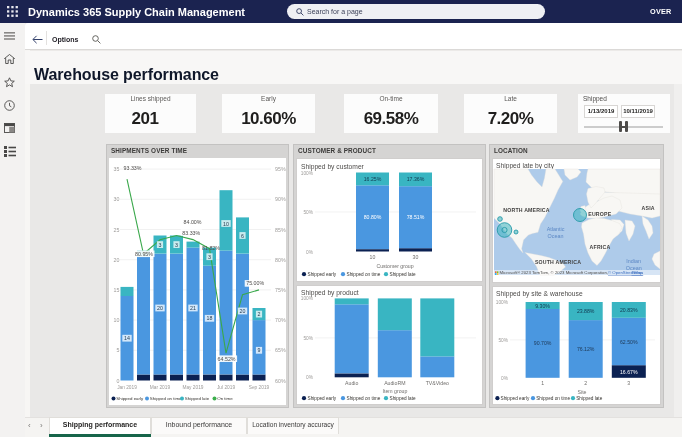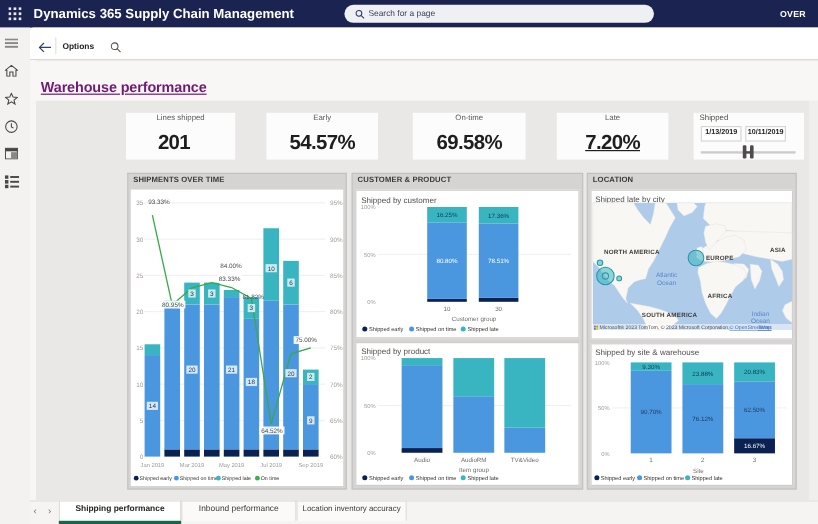--- a/index.html
+++ b/index.html
@@ -74,40 +74,40 @@
 <svg class="abs" style="left:32px;top:35px;" width="11" height="9" viewBox="0 0 11 9">
   <path d="M10.5 4.5 L1.2 4.5 M4.6 0.8 L0.9 4.5 L4.6 8.2" fill="none" stroke="#32406b" stroke-width="1"></path>
 </svg>
 <div class="abs" style="left:52px;top:35.5px;color:#25232a;font-size:7px;font-weight:bold;">Options</div>
 <svg class="abs" style="left:92px;top:35px;" width="9" height="9" viewBox="0 0 9 9">
   <circle cx="3.5" cy="3.5" r="2.8" fill="none" stroke="#55534f" stroke-width="0.9"></circle>
   <line x1="5.8" y1="5.8" x2="8.4" y2="8.4" stroke="#55534f" stroke-width="0.9"></line>
 </svg>
 
 <div class="abs" style="left:25px;top:51px;width:657px;height:33px;background:#f8f7f6;"></div>
-<div class="abs" style="left:34px;top:65.5px;color:#701a75;font-size:12px;font-weight:bold;letter-spacing:-0.1px;text-decoration:underline;">Warehouse performance</div>
+<div class="abs" style="left:34px;top:65.5px;color:#0f172a;font-size:16px;font-weight:bold;letter-spacing:-0.1px;">Warehouse performance</div>
 
 <div class="abs" style="left:30px;top:84px;width:644px;height:333px;background:#e9e8e7;"></div>
 <div class="abs" style="left:674px;top:84px;width:8px;height:333px;background:#f0efee;"></div>
 
 <div class="abs" style="left:105px;top:94px;width:91px;height:39px;background:#fcfcfc;"></div>
 <div class="abs" style="left:105px;top:94.5px;width:91px;text-align:center;color:#5a5856;font-size:6.5px;">Lines shipped</div>
 <div class="abs" style="left:105px;top:108.5px;width:80px;text-align:center;color:#1f1e1d;font-size:17px;font-weight:bold;letter-spacing:-0.5px;">201</div>
 
 <div class="abs" style="left:222px;top:94px;width:93px;height:39px;background:#fcfcfc;"></div>
 <div class="abs" style="left:222px;top:94.5px;width:93px;text-align:center;color:#5a5856;font-size:6.5px;">Early</div>
-<div class="abs" style="left:222px;top:108.5px;width:93px;text-align:center;color:#1f1e1d;font-size:17px;font-weight:bold;letter-spacing:-0.5px;">54.57%</div>
+<div class="abs" style="left:222px;top:108.5px;width:93px;text-align:center;color:#1f1e1d;font-size:17px;font-weight:bold;letter-spacing:-0.5px;">10.60%</div>
 
 <div class="abs" style="left:344px;top:94px;width:94px;height:39px;background:#fcfcfc;"></div>
 <div class="abs" style="left:344px;top:94.5px;width:94px;text-align:center;color:#5a5856;font-size:6.5px;">On-time</div>
 <div class="abs" style="left:344px;top:108.5px;width:94px;text-align:center;color:#1f1e1d;font-size:17px;font-weight:bold;letter-spacing:-0.5px;">69.58%</div>
 
 <div class="abs" style="left:464px;top:94px;width:93px;height:39px;background:#fcfcfc;"></div>
 <div class="abs" style="left:464px;top:94.5px;width:93px;text-align:center;color:#5a5856;font-size:6.5px;">Late</div>
-<div class="abs" style="left:464px;top:108.5px;width:93px;text-align:center;color:#1f1e1d;font-size:17px;font-weight:bold;letter-spacing:-0.5px;text-decoration:underline;">7.20%</div>
+<div class="abs" style="left:464px;top:108.5px;width:93px;text-align:center;color:#1f1e1d;font-size:17px;font-weight:bold;letter-spacing:-0.5px;">7.20%</div>
 
 <div class="abs" style="left:578px;top:94px;width:92px;height:39px;background:#fcfcfc;"></div>
 <div class="abs" style="left:583px;top:95px;color:#4e4c4a;font-size:6.5px;">Shipped</div>
 <div class="abs" style="left:584px;top:105px;width:34px;height:13px;background:#fff;border:1px solid #d8d6d4;"></div>
 <div class="abs" style="left:584px;top:108px;width:34px;text-align:center;color:#252423;font-size:6px;font-weight:bold;">1/13/2019</div>
 <div class="abs" style="left:621px;top:105px;width:34px;height:13px;background:#fff;border:1px solid #d8d6d4;"></div>
 <div class="abs" style="left:621px;top:108px;width:34px;text-align:center;color:#252423;font-size:6px;font-weight:bold;">10/11/2019</div>
 <div class="abs" style="left:584px;top:126px;width:79px;height:1.5px;background:#cccccc;"></div>
 <div class="abs" style="left:619px;top:121px;width:3px;height:11px;background:#4e4c4a;border-radius:1px;"></div>
 <div class="abs" style="left:625px;top:121px;width:3px;height:11px;background:#4e4c4a;border-radius:1px;"></div>

